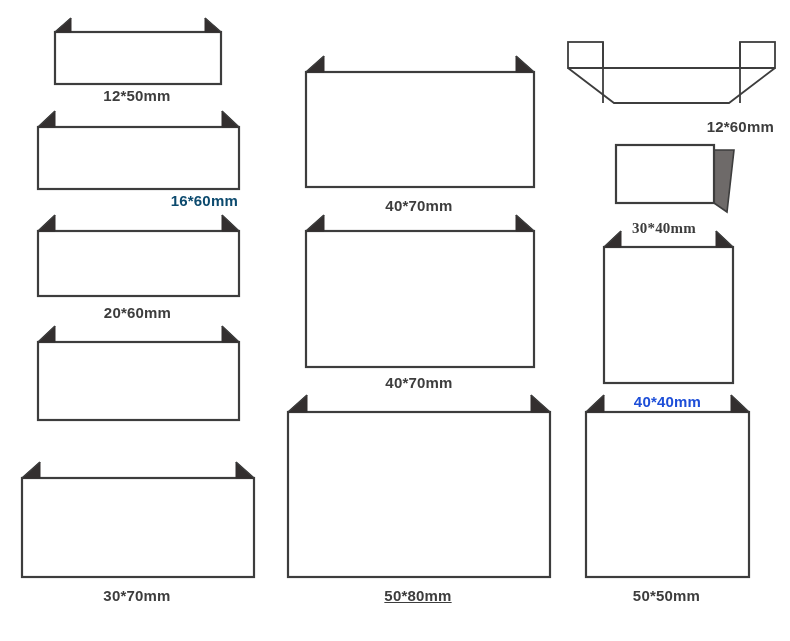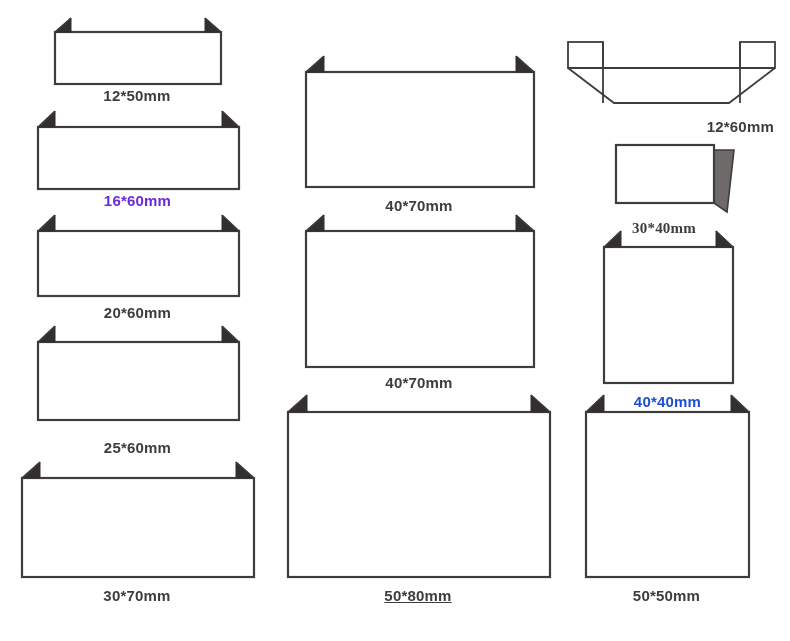--- a/index.html
+++ b/index.html
@@ -51,41 +51,40 @@
     <div class="shape-label" style="left: 54px; top: 88px; width: 166px; color: rgb(61, 61, 61);">12*50mm</div>
     <div class="shape-group" style="left: 37px; top: 111px; width: 207px; height: 84px;">
       <svg width="207" height="84" class="shape-svg">
         <rect x="1" y="16" width="201" height="62" fill="#ffffff" stroke="#3d3d3d" stroke-width="2.2"></rect>
         <polygon points="18,0 18,16 1,16" fill="#332f2f" stroke="#332f2f" stroke-width="1"></polygon>
         <polygon points="185,0 185,16 202,16" fill="#332f2f" stroke="#332f2f" stroke-width="1"></polygon>
         <line x1="18" y1="0" x2="1" y2="16" stroke="#3d3d3d" stroke-width="1.6"></line>
         <line x1="185" y1="0" x2="202" y2="16" stroke="#3d3d3d" stroke-width="1.6"></line>
       </svg>
     </div>
-    <div class="shape-label" style="left: 37px; top: 193px; width: 201px; color: #6d28d9;">16*60mm</div>
+    <div class="shape-label" style="left: 37px; top: 193px; width: 201px; color: #0c4a6e; text-align: right;">16*60mm</div>
     <div class="shape-group" style="left: 37px; top: 215px; width: 207px; height: 87px;">
       <svg width="207" height="87" class="shape-svg">
         <rect x="1" y="16" width="201" height="65" fill="#ffffff" stroke="#3d3d3d" stroke-width="2.2"></rect>
         <polygon points="18,0 18,16 1,16" fill="#332f2f" stroke="#332f2f" stroke-width="1"></polygon>
         <polygon points="185,0 185,16 202,16" fill="#332f2f" stroke="#332f2f" stroke-width="1"></polygon>
         <line x1="18" y1="0" x2="1" y2="16" stroke="#3d3d3d" stroke-width="1.6"></line>
         <line x1="185" y1="0" x2="202" y2="16" stroke="#3d3d3d" stroke-width="1.6"></line>
       </svg>
     </div>
     <div class="shape-label" style="left: 37px; top: 305px; width: 201px; color: rgb(61, 61, 61);">20*60mm</div>
     <div class="shape-group" style="left: 37px; top: 326px; width: 207px; height: 100px;">
       <svg width="207" height="100" class="shape-svg">
         <rect x="1" y="16" width="201" height="78" fill="#ffffff" stroke="#3d3d3d" stroke-width="2.2"></rect>
         <polygon points="18,0 18,16 1,16" fill="#332f2f" stroke="#332f2f" stroke-width="1"></polygon>
         <polygon points="185,0 185,16 202,16" fill="#332f2f" stroke="#332f2f" stroke-width="1"></polygon>
         <line x1="18" y1="0" x2="1" y2="16" stroke="#3d3d3d" stroke-width="1.6"></line>
         <line x1="185" y1="0" x2="202" y2="16" stroke="#3d3d3d" stroke-width="1.6"></line>
       </svg>
     </div>
-    <div class="shape-label" style="left: 37px; top: 440px; width: 201px; color: rgb(61, 61, 61);">25*60mm</div>
     <div class="shape-group" style="left: 21px; top: 462px; width: 238px; height: 121px;">
       <svg width="238" height="121" class="shape-svg">
         <rect x="1" y="16" width="232" height="99" fill="#ffffff" stroke="#3d3d3d" stroke-width="2.2"></rect>
         <polygon points="19,0 19,16 1,16" fill="#332f2f" stroke="#332f2f" stroke-width="1"></polygon>
         <polygon points="215,0 215,16 233,16" fill="#332f2f" stroke="#332f2f" stroke-width="1"></polygon>
         <line x1="19" y1="0" x2="1" y2="16" stroke="#3d3d3d" stroke-width="1.6"></line>
         <line x1="215" y1="0" x2="233" y2="16" stroke="#3d3d3d" stroke-width="1.6"></line>
       </svg>
     </div>
     <div class="shape-label" style="left: 21px; top: 588px; width: 232px; color: rgb(61, 61, 61);">30*70mm</div>

